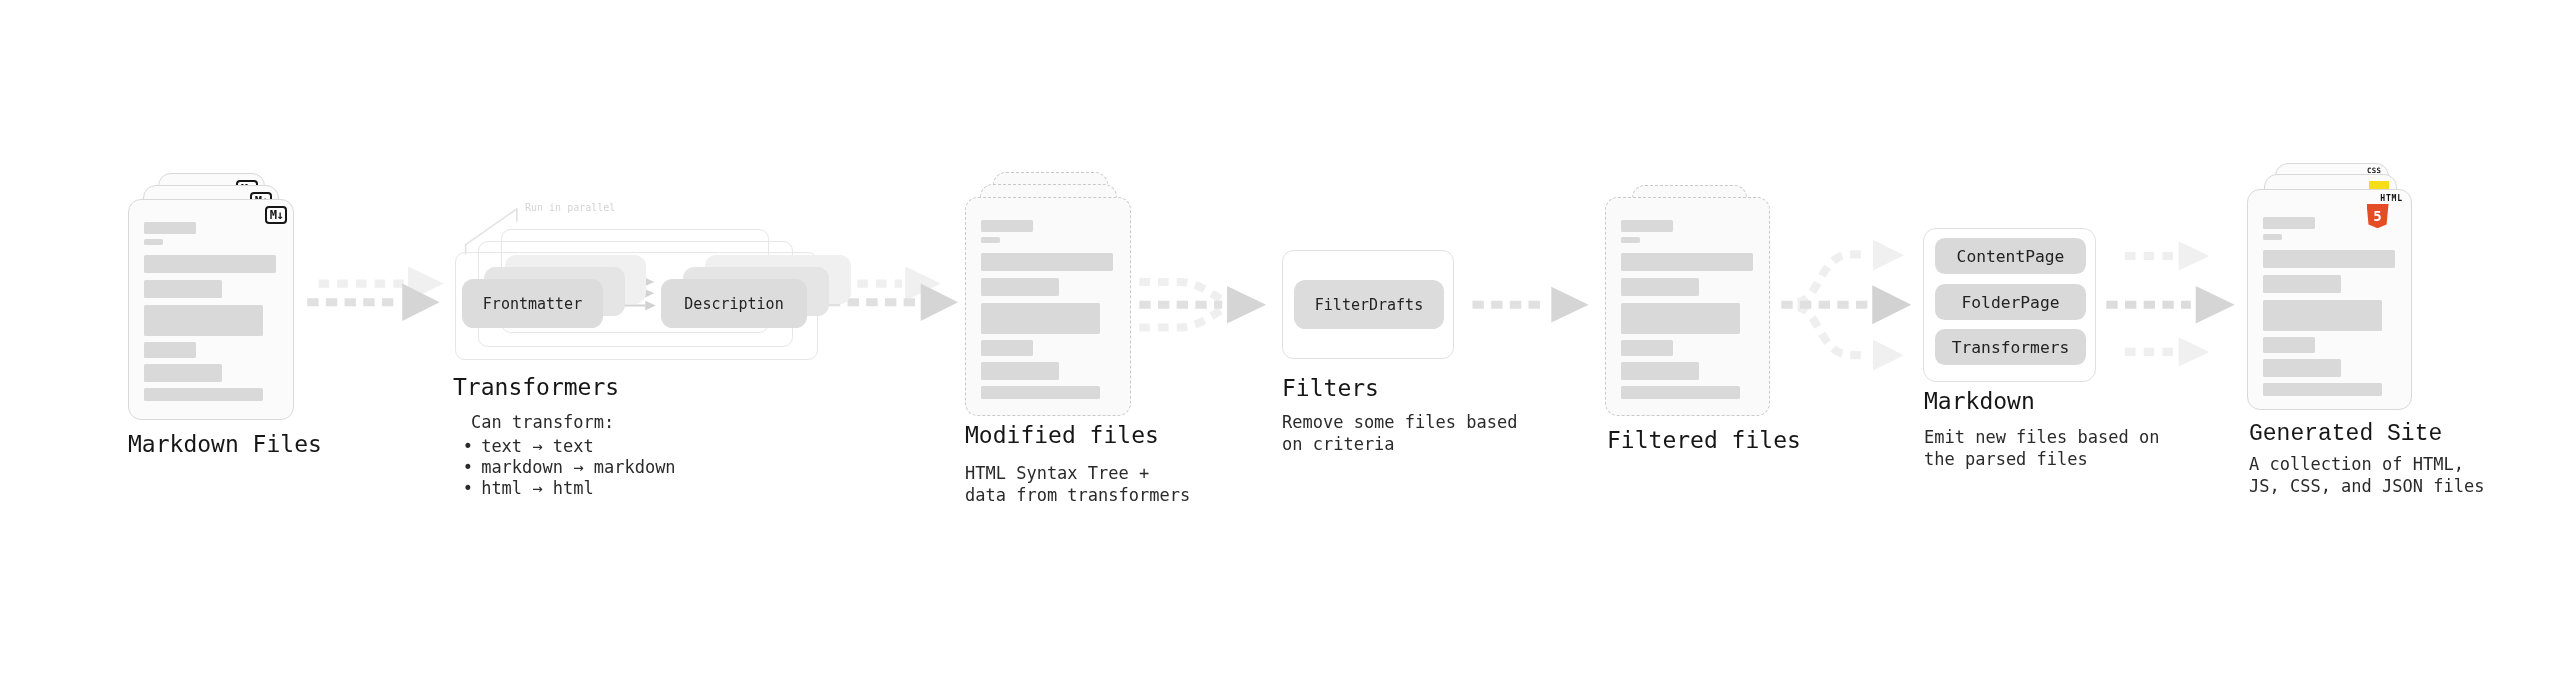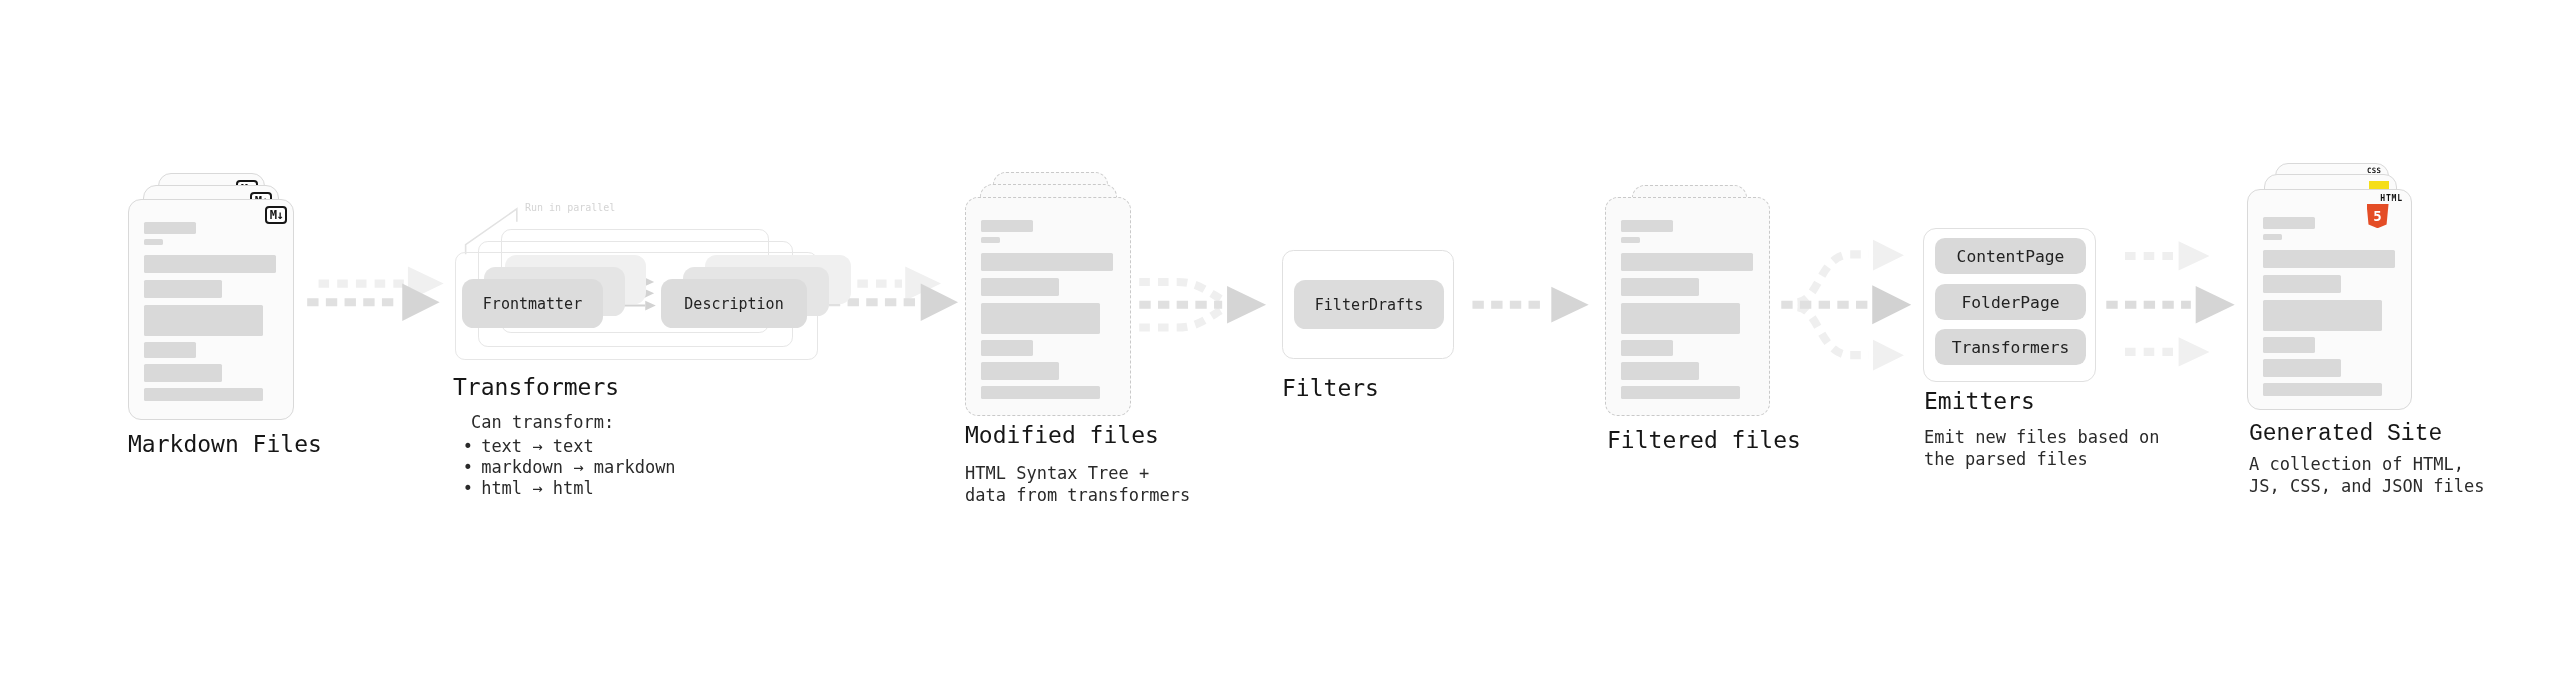--- a/index.html
+++ b/index.html
@@ -184,20 +184,24 @@
     <div class="caption" style="left:965px;top:462px;">
       <span class="ln">HTML Syntax Tree +</span>
       <span class="ln">data from transformers</span>
     </div>
   </div>
 
   <div class="grp">
     <div class="ebox" style="left:1282px;top:250px;width:172px;height:109px;border-radius:11.4px;"></div>
     <div class="pill" style="left:1294px;top:280px;width:150px;height:49px;">FilterDrafts</div>
     <div class="title" style="left:1282px;top:376px;">Filters</div>
+    <div class="caption" style="left:1282px;top:411px;">
+      <span class="ln">Remove some files based</span>
+      <span class="ln">on criteria</span>
+    </div>
   </div>
 
   <div class="grp">
     <div class="card dashed" style="left:1632px;top:185px;width:115px;height:211px;"></div>
     <div class="card dashed" style="left:1605px;top:197px;width:165px;height:219px;">
       <div class="bars">
         <i class="b b1"></i>
           <i class="b b2"></i>
           <i class="b b3"></i>
           <i class="b b4"></i>
@@ -208,21 +212,21 @@
       </div>
     </div>
     <div class="title" style="left:1607px;top:428px;">Filtered files</div>
   </div>
 
   <div class="grp">
     <div class="ebox" style="left:1923px;top:228px;width:173px;height:154px;"></div>
     <div class="ebtn" style="left:1935px;top:238px;width:151px;height:36px;">ContentPage</div>
     <div class="ebtn" style="left:1935px;top:284px;width:151px;height:36px;">FolderPage</div>
     <div class="ebtn" style="left:1935px;top:329px;width:151px;height:36px;">Transformers</div>
-    <div class="title" style="left:1924px;top:389px;">Emitters</div>
+    <div class="title" style="left:1924px;top:389px;">Markdown</div>
     <div class="caption" style="left:1924px;top:426px;">
       <span class="ln">Emit new files based on</span>
       <span class="ln">the parsed files</span>
     </div>
   </div>
 
   <div class="grp">
     <div class="card" style="left:2275px;top:163px;width:114px;height:221px;">
       <div class="badge-css">
         <span class="t">CSS</span>

